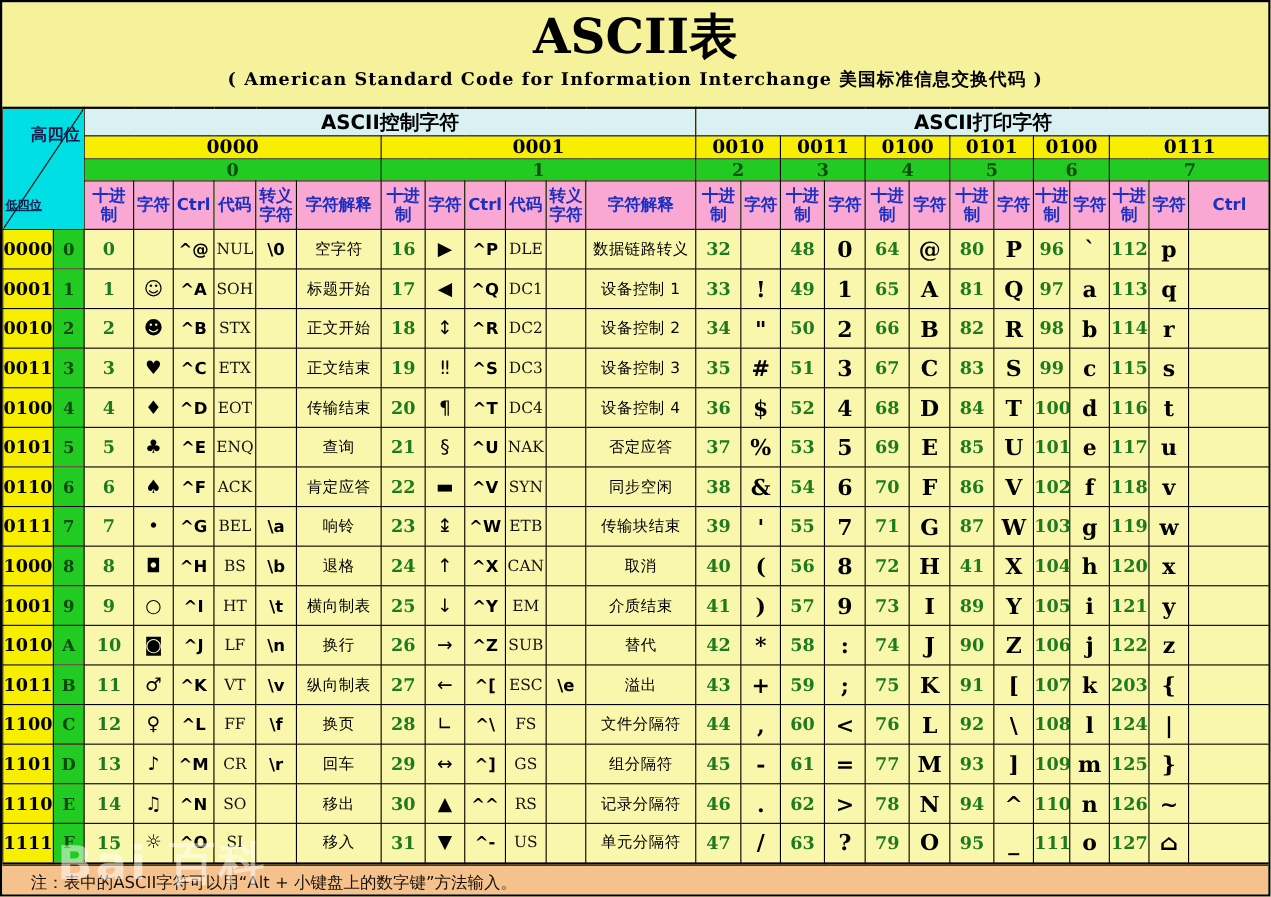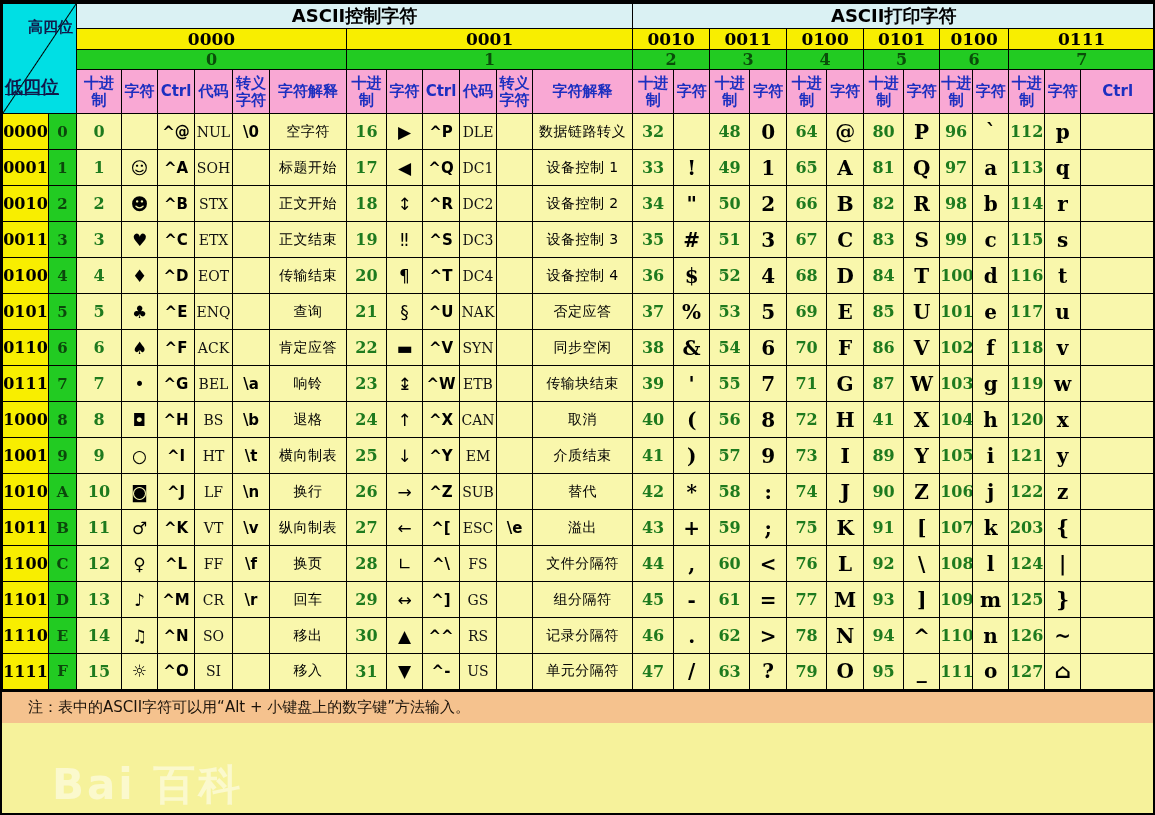--- a/index.html
+++ b/index.html
@@ -21,21 +21,21 @@
 
   th.sec{background:#daf1f3;color:#000;font-weight:bold;font-size:18px;font-family:"DejaVu Sans",sans-serif;}
   tr.r2 th{background:#f8ee00;font-family:"DejaVu Serif",serif;font-weight:bold;font-size:17px;color:#000;}
   tr.r3 th{background:#22cb22;font-family:"DejaVu Serif",serif;font-weight:bold;font-size:16px;color:#0a4d0a;}
   tr.r4 th{background:#f9a8d4;color:#1c2fc0;font-weight:bold;font-size:15px;line-height:1.12;font-family:"DejaVu Sans",sans-serif;}
 
   td.corner{background:#00dfe4;position:relative;}
   td.corner .diag{position:absolute;left:0;top:0;right:0;bottom:0;
     background:linear-gradient(to bottom right,transparent calc(50% - 1px),#000 calc(50% - 0px),transparent calc(50% + 1px));}
   td.corner .c-top{position:absolute;top:14px;right:3px;font-weight:bold;font-size:15px;color:#101a4a;}
-  td.corner .c-bot{position:absolute;bottom:14px;left:2px;font-weight:bold;font-size:18px;color:#101a4a;text-decoration:underline;}
+  td.corner .c-bot{position:absolute;bottom:14px;left:2px;font-weight:bold;font-size:11px;color:#101a4a;text-decoration:underline;}
 
   tbody td{background:#f9f7ac;}
   td.bin{background:#f8ee00;font-family:"DejaVu Serif",serif;font-weight:bold;font-size:16px;color:#000;}
   td.hex{background:#22cb22;font-family:"DejaVu Serif",serif;font-weight:bold;font-size:15px;color:#0c470c;}
   td.dec{color:#1e7a1e;font-family:"DejaVu Serif",serif;font-weight:bold;font-size:16px;}
   td.chr-c{font-size:17px;color:#000;font-family:"DejaVu Sans",sans-serif;}
   td.chr-p{font-family:"DejaVu Serif",serif;font-weight:bold;font-size:20px;color:#000;}
   td.ctl{font-weight:bold;font-size:15px;color:#000;font-family:"DejaVu Sans",sans-serif;}
   td.code{font-family:"DejaVu Serif",serif;font-size:14px;color:#111;}
   td.esc{font-weight:bold;font-size:15px;color:#000;font-family:"DejaVu Sans",sans-serif;}
@@ -45,20 +45,24 @@
     padding-left:26px;font-size:15px;color:#1a120a;border-top:1px solid #000;}
 
   .watermark{position:absolute;left:50px;top:755px;font-weight:bold;font-size:42px;
     color:rgba(255,255,255,0.5);letter-spacing:3px;pointer-events:none;}
 </style>
 </head>
 <body>
 
 <div class="page">
 
+  <div class="title-area">
+    <div class="title">ASCII表</div>
+    <div class="subtitle">( American Standard Code for Information Interchange  美国标准信息交换代码 )</div>
+  </div>
 
   <table class="ascii">
     <colgroup>
       <col style="width:46px">
         <col style="width:28px">
       <col style="width:45px">
         <col style="width:36px">
         <col style="width:37px">
         <col style="width:38px">
         <col style="width:37px">

